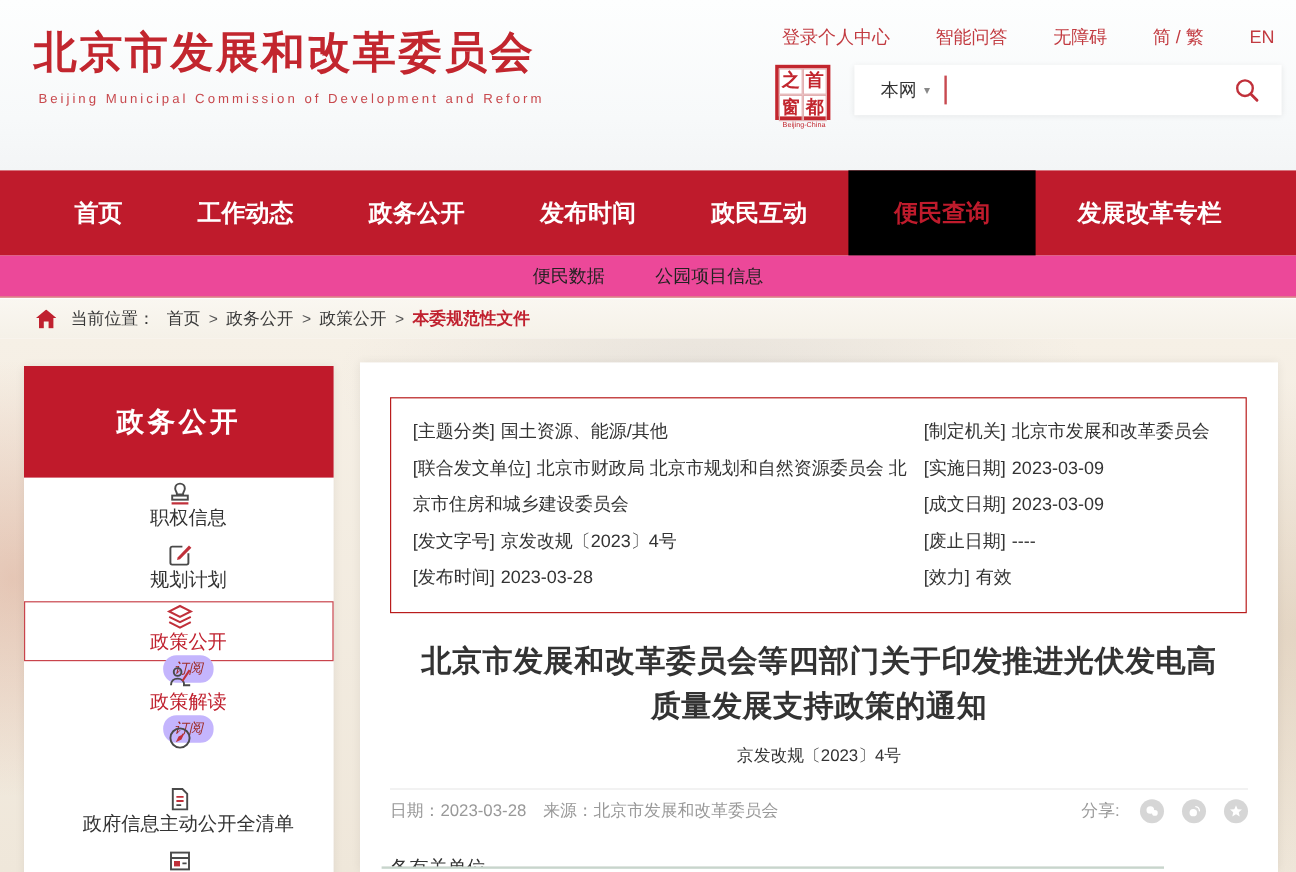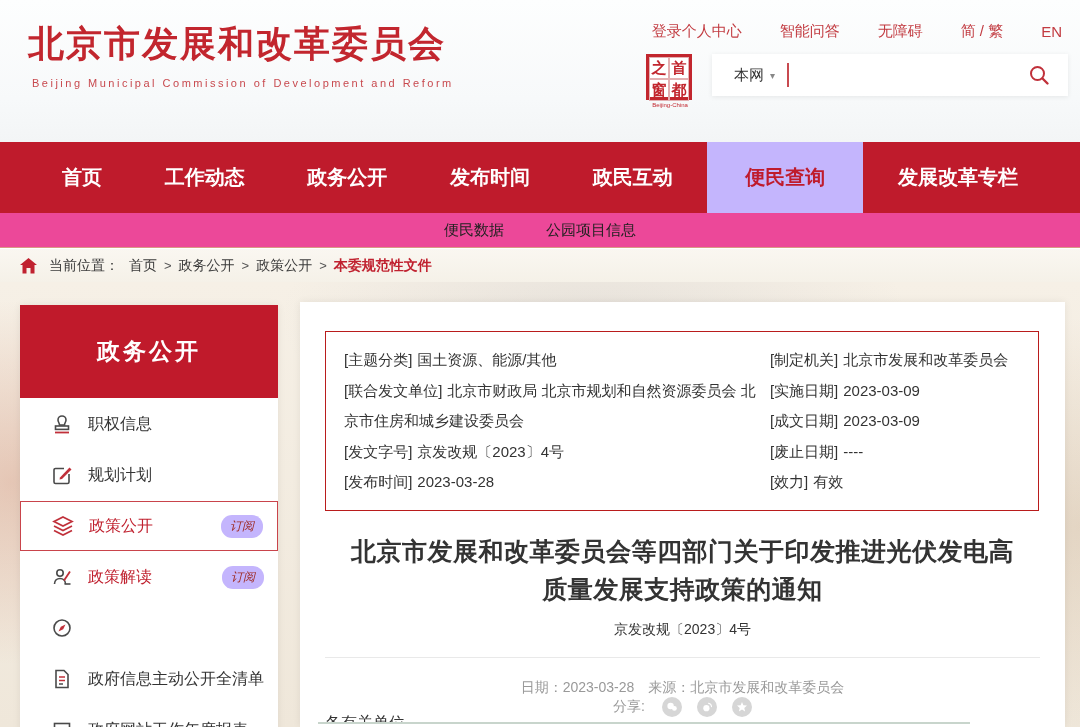--- a/index.html
+++ b/index.html
@@ -26,71 +26,71 @@
   .search-caret { font-size:10px; color:#888; margin-left:6px; }
   .search-cursor { width:2px; height:24px; background:#c84a50; margin-left:12px; }
   .search-input { flex:1; border:none; outline:none; font-size:15px; color:#333; background:transparent; height:100%; }
   .search-mag { margin-right:4px; cursor:pointer; display:flex; }
 
   
   .nav { position:absolute; left:0; top:142px; width:1080px; height:71px; background:#bf1b2c;
     display:flex; align-items:stretch; justify-content:space-between; padding:0 34px; }
   .nav-item { display:flex; align-items:center; padding:0 28px; color:#fff; font-size:20px;
     font-weight:bold; cursor:pointer; white-space:nowrap; }
-  .nav-item.active { background:#c4b5fd; color:#bf1b2c; padding:0 38px; }
+  .nav-item.active { background:#000000; color:#bf1b2c; padding:0 38px; }
 
   
   .subnav { position:absolute; left:0; top:213px; width:1080px; height:35px; background:#ec4899;
     border-bottom:1px solid #d89a84; display:flex; align-items:center; justify-content:center; gap:42px; }
   .subnav-item { font-size:15px; color:#222; cursor:pointer; }
 
   
   .breadcrumb { position:absolute; left:0; top:249px; width:1080px; height:33px;
-    background:linear-gradient(180deg,#faf7f1,#f5f1e8); display:flex; align-items:center; padding-left:20px; }
+    background:linear-gradient(180deg,#faf7f1,#f5f1e8); display:flex; align-items:center; padding-left:30px; }
   .breadcrumb .home { display:flex; margin-right:12px; cursor:pointer; }
   .crumb { font-size:14px; color:#3a3a3a; cursor:pointer; }
   .crumb-sep { font-size:13px; color:#555; margin:0 7px; }
   .crumb-prefix { font-size:14px; color:#3a3a3a; margin-right:10px; }
   .crumb-current { font-size:14px; color:#c0212f; font-weight:bold; }
 
   
   .content { position:absolute; left:0; top:282px; width:1080px; height:445px;
     background:
       radial-gradient(220px 260px at 1% 45%, rgba(196,110,80,0.30), rgba(196,110,80,0) 70%),
       radial-gradient(300px 300px at 100% 55%, rgba(176,136,96,0.22), rgba(176,136,96,0) 70%),
       radial-gradient(420px 180px at 55% 8%, rgba(150,150,160,0.15), rgba(150,150,160,0) 75%),
       linear-gradient(180deg,#f6f0e6,#efe7da); }
 
   
   .sidebar { position:absolute; left:20px; top:23px; width:258px; background:#fff;
     box-shadow:0 0 8px rgba(0,0,0,0.07); padding-bottom:6px; }
   .side-header { height:93px; background:#c01a2b; color:#fff; font-size:23px; font-weight:bold;
     display:flex; align-items:center; justify-content:center; letter-spacing:3px; }
   .side-item { position:relative; height:50px; display:flex; align-items:center; padding:0 14px 0 30px;
-    cursor:pointer; margin-top:1px; }
+    cursor:pointer; margin-top:1px;flex-direction:column; }
   .side-item .ic { width:24px; height:24px; display:flex; align-items:center; justify-content:center; margin-right:14px; flex:none; }
   .side-label { font-size:16px; color:#333; flex:1; line-height:20px; }
   .side-item.red .side-label { color:#c0212f; }
   .side-item.active { border:1px solid #c9444b; }
   .badge { font-size:12px; color:#9e2b25; background:#c4b5fd; border-radius:11px; padding:3px 9px; white-space:nowrap; cursor:pointer;font-style:italic; }
 
   
   .main { position:absolute; left:300px; top:20px; width:765px; height:425px; background:#fff;
     box-shadow:0 0 8px rgba(0,0,0,0.07); }
   .meta-box { margin:29px 26px 0 25px; border:1px solid #b91c1c; padding:13px 18px 12px 18px;
     display:flex; }
   .meta-col-left { width:63%; padding-right:10px; }
   .meta-col-right { width:37%; }
   .meta-row { font-size:15px; color:#333; line-height:30.5px; }
   .meta-lab { margin-right:5px; }
   .doc-title { margin:21px 40px 0 40px; text-align:center; font-size:25px; font-weight:bold;
     color:#333; line-height:38px; letter-spacing:0.5px; }
   .doc-num { margin-top:13px; text-align:center; font-size:14px; color:#333; }
   .divider { margin:18px 25px 0 25px; border-top:1px solid #e9e9e9; }
-  .date-row { margin:21px 25px 0 25px; display:flex; align-items:center; justify-content:space-between;flex-direction:column; }
+  .date-row { margin:8px 25px 0 25px; display:flex; align-items:center; justify-content:space-between; }
   .date-left { font-size:14px; color:#999; }
   .date-left .sp { display:inline-block; width:14px; }
   .share { display:flex; align-items:center; gap:15px; }
   .share-label { font-size:14px; color:#999; margin-right:2px; }
   .share-ic { width:20px; height:20px; border-radius:50%; background:#d6d6d6; display:flex;
     align-items:center; justify-content:center; cursor:pointer; }
   .partial-line { position:absolute; left:25px; top:411px; height:10px; overflow:hidden;
     font-size:16px; color:#333; }
   .bottom-rule { position:absolute; left:18px; top:420px; width:652px; height:2px; background:#c8d5cc; }
 </style>

